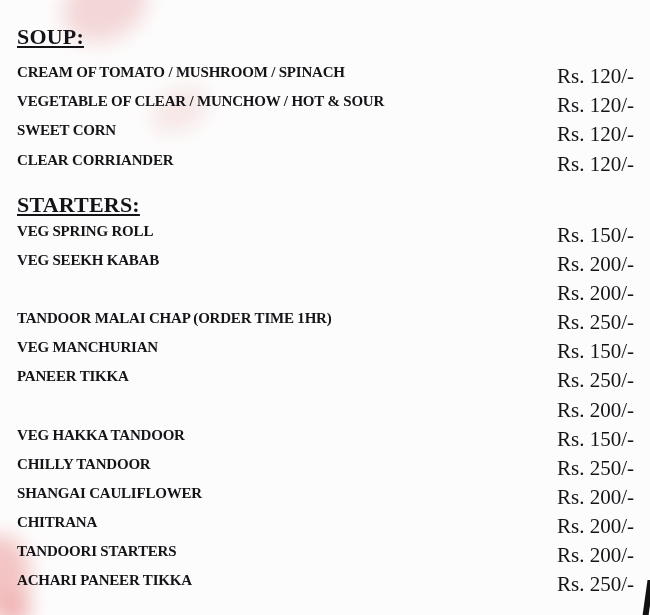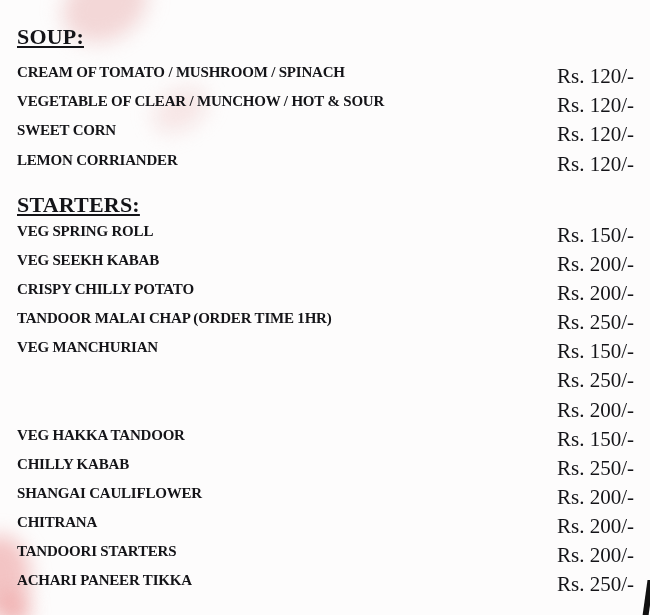--- a/index.html
+++ b/index.html
@@ -49,58 +49,58 @@
   </div>
   <div class="row" style="top:93px">
     <span class="name">VEGETABLE OF CLEAR / MUNCHOW / HOT &amp; SOUR</span>
     <span class="price">Rs. 120/-</span>
   </div>
   <div class="row" style="top:122px">
     <span class="name">SWEET CORN</span>
     <span class="price">Rs. 120/-</span>
   </div>
   <div class="row" style="top:152px">
-    <span class="name">LEMON CORRIANDER</span>
+    <span class="name">CLEAR CORRIANDER</span>
     <span class="price">Rs. 120/-</span>
   </div>
 
   <div class="header" style="top:192px">STARTERS:</div>
 
   <div class="row" style="top:223px">
     <span class="name">VEG SPRING ROLL</span>
     <span class="price">Rs. 150/-</span>
   </div>
   <div class="row" style="top:252px">
     <span class="name">VEG SEEKH KABAB</span>
     <span class="price">Rs. 200/-</span>
   </div>
   <div class="row" style="top:281px">
-    <span class="name">CRISPY CHILLY POTATO</span>
     <span class="price">Rs. 200/-</span>
   </div>
   <div class="row" style="top:310px">
     <span class="name">TANDOOR MALAI CHAP (ORDER TIME 1HR)</span>
     <span class="price">Rs. 250/-</span>
   </div>
   <div class="row" style="top:339px">
     <span class="name">VEG MANCHURIAN</span>
     <span class="price">Rs. 150/-</span>
   </div>
   <div class="row" style="top:368px">
+    <span class="name">PANEER TIKKA</span>
     <span class="price">Rs. 250/-</span>
   </div>
   <div class="row" style="top:398px">
     <span class="price">Rs. 200/-</span>
   </div>
   <div class="row" style="top:427px">
     <span class="name">VEG HAKKA TANDOOR</span>
     <span class="price">Rs. 150/-</span>
   </div>
   <div class="row" style="top:456px">
-    <span class="name">CHILLY KABAB</span>
+    <span class="name">CHILLY TANDOOR</span>
     <span class="price">Rs. 250/-</span>
   </div>
   <div class="row" style="top:485px">
     <span class="name">SHANGAI CAULIFLOWER</span>
     <span class="price">Rs. 200/-</span>
   </div>
   <div class="row" style="top:514px">
     <span class="name">CHITRANA</span>
     <span class="price">Rs. 200/-</span>
   </div>

